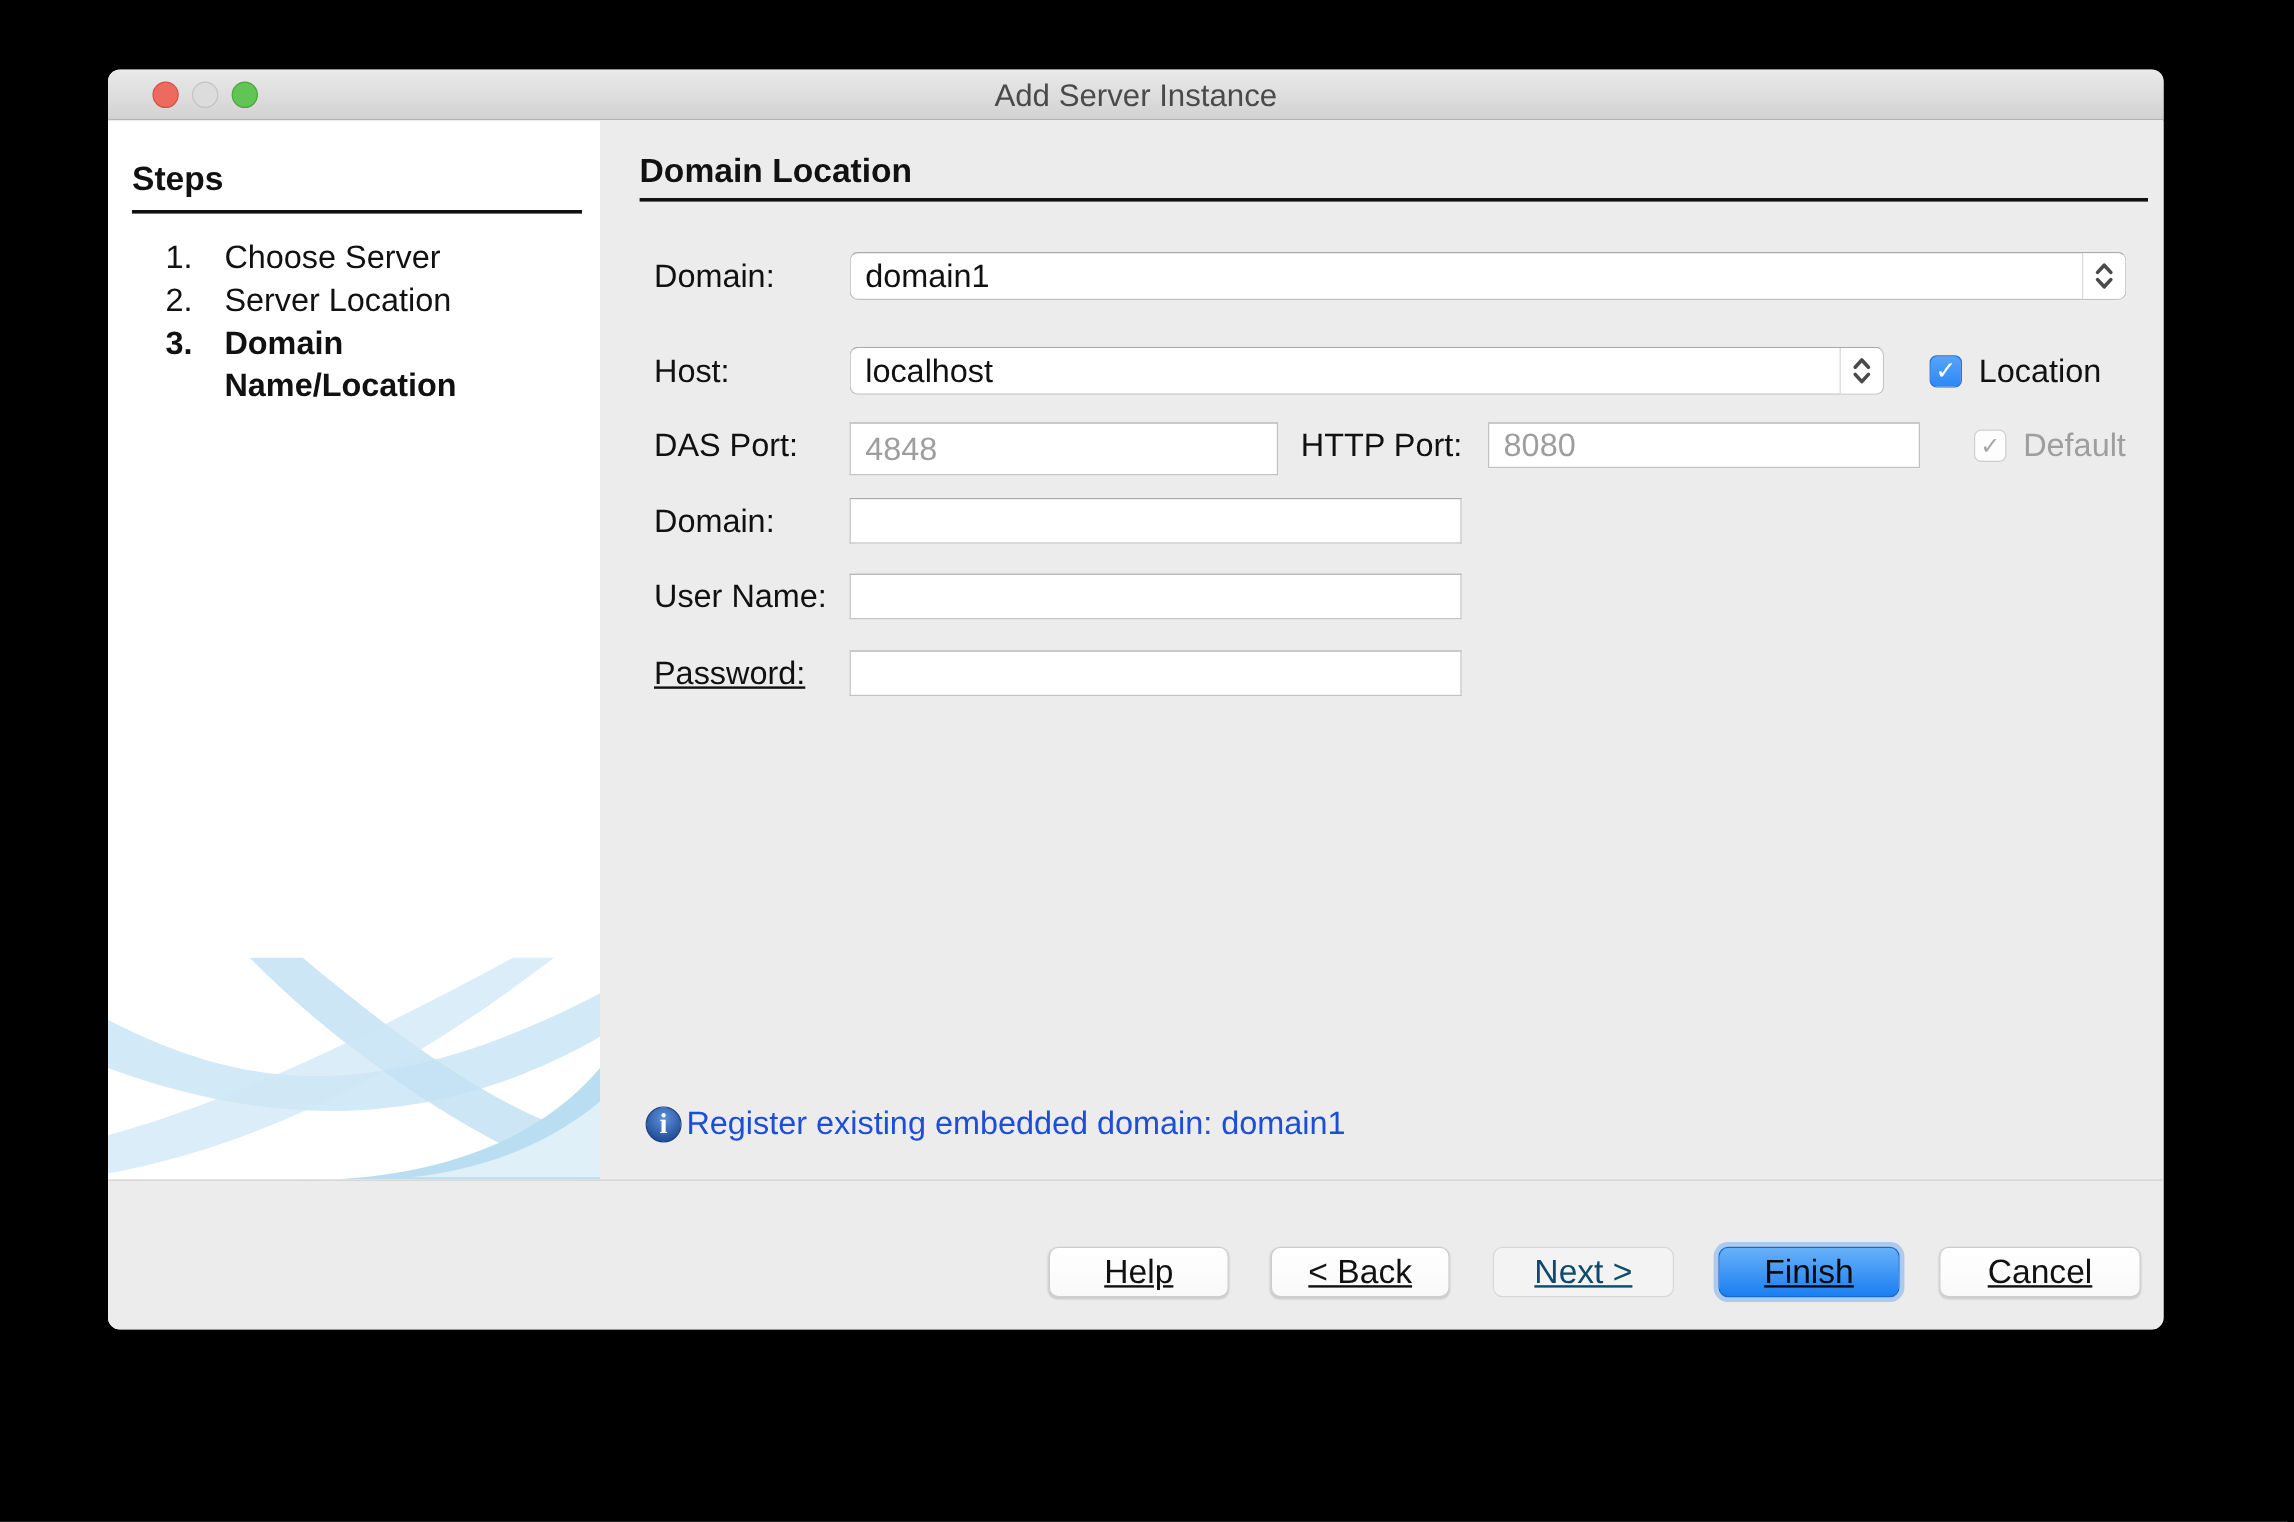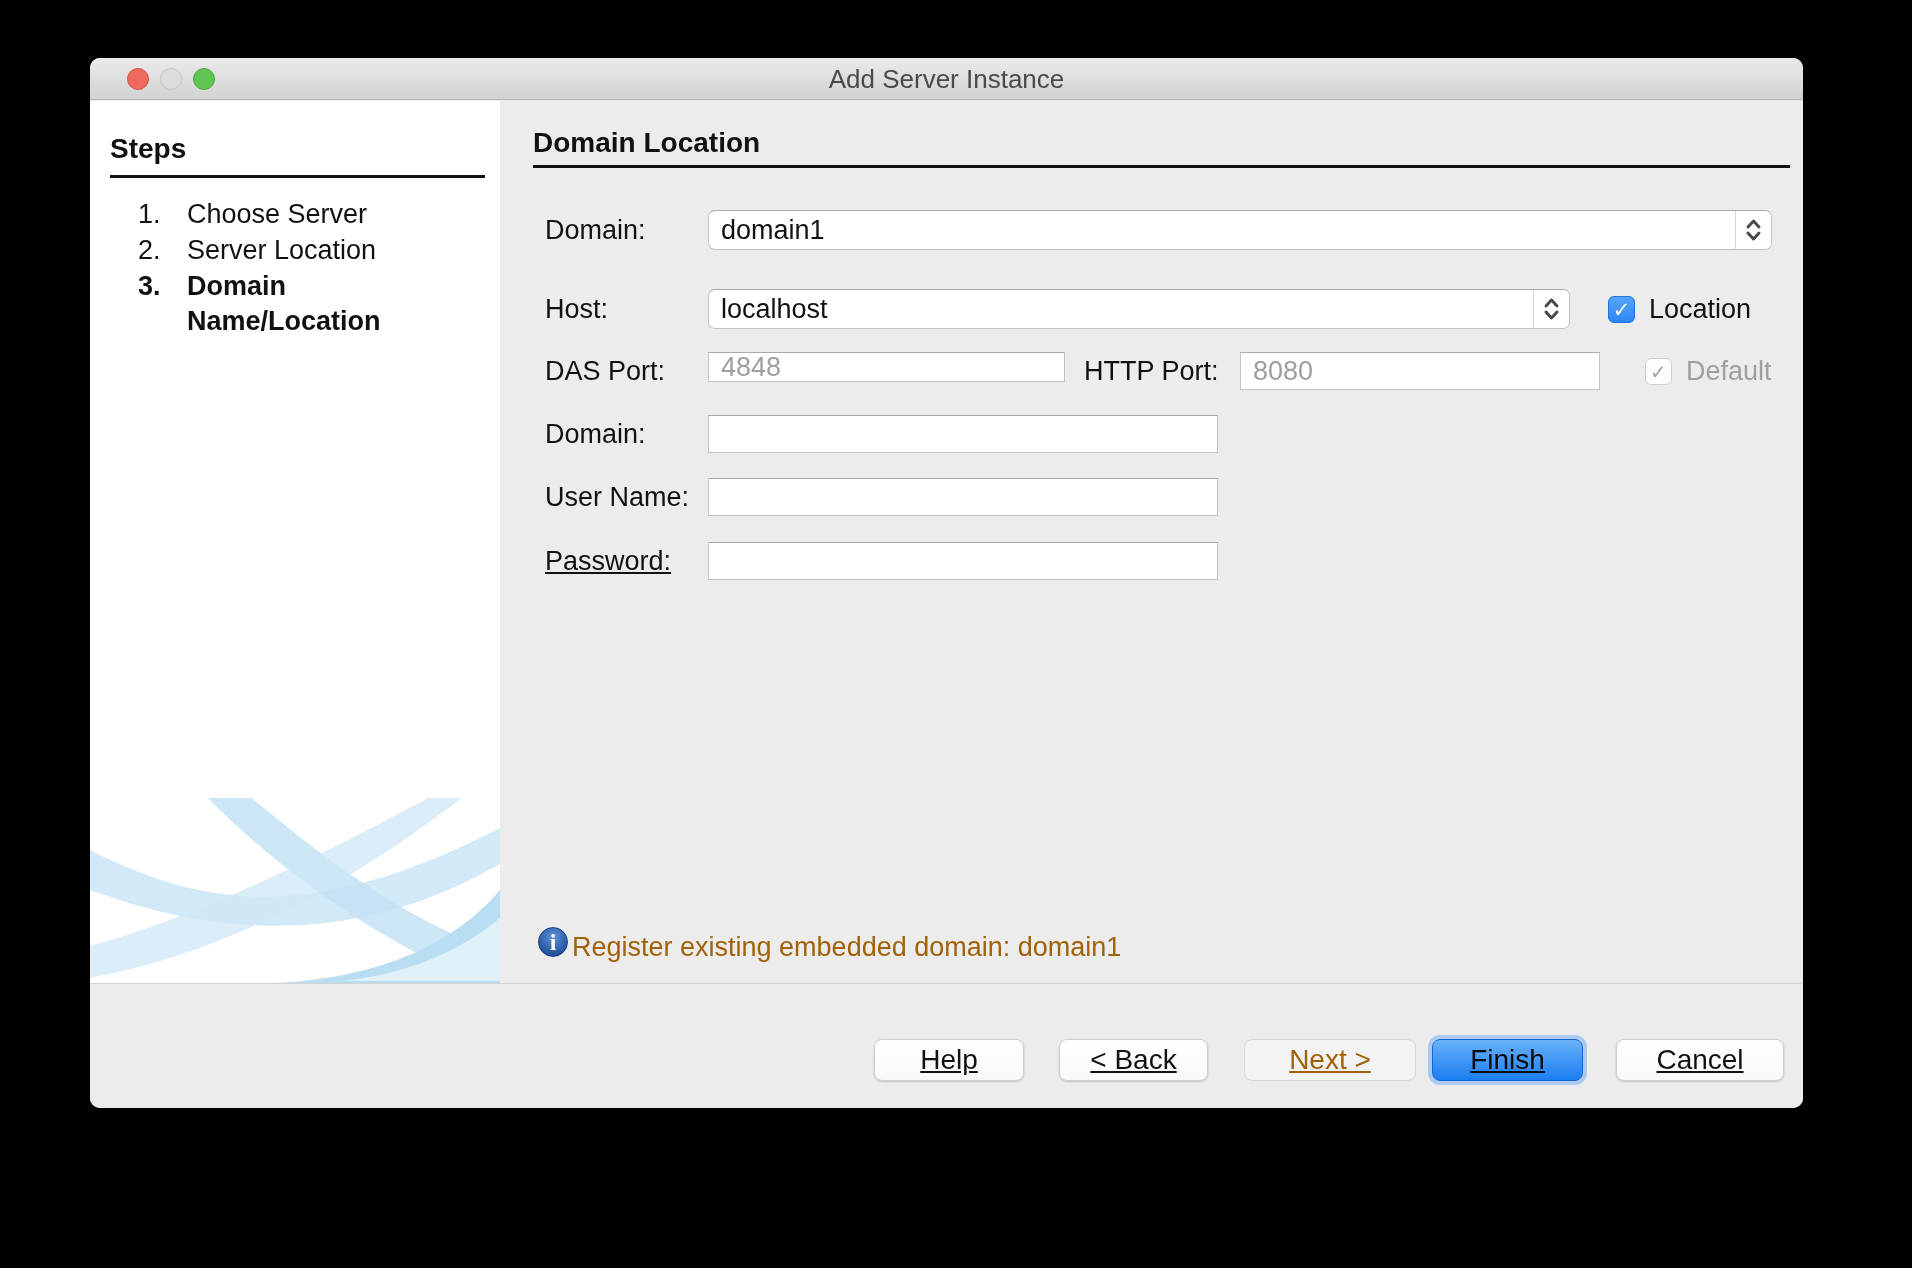--- a/index.html
+++ b/index.html
@@ -61,32 +61,32 @@
   .clabel { font-size:27px; color:#111; }
   .clabel.dim { color:#9e9e9e; }
 
   .info-row { position:absolute; left:38px; top:820px; display:flex; align-items:center; }
   .info-icon { width:30px; height:30px; border-radius:50%; flex:none;
                background:radial-gradient(circle at 50% 32%, #5e93da, #24509c 75%);
                border:1px solid #1c3f7e; position:relative; }
   .info-icon::after { content:"i"; position:absolute; left:0; top:-2px; width:100%; height:100%;
                color:#fff; font-family:"Liberation Serif","DejaVu Serif",serif;
                font-weight:bold; font-size:24px; line-height:32px; text-align:center; }
-  .info-text { font-size:27px; color:#a16207; margin-left:4px;margin-top:11px; }
+  .info-text { font-size:27px; color:#1d4ed8; margin-left:4px; }
 
   
   .bottombar { position:absolute; left:0; top:925px; width:100%; height:125px;
                background:#ececec; border-top:1px solid #d2d2d2; }
   .btn { position:absolute; top:55px; height:42px; border-radius:8px; font-size:28px; color:#111;
          background:linear-gradient(#ffffff,#f9f9f9); border:1px solid #cdcdcd;
          box-shadow:0 1px 2px rgba(0,0,0,.18);
          font-family:"Liberation Sans","DejaVu Sans",sans-serif;text-decoration:underline; }
   .btn-help   { left:784px;  width:150px; }
   .btn-back   { left:969px;  width:149px; }
-  .btn-next   { left:1154px; width:172px; color:#a16207; background:#f3f3f3; border-color:#d8d8d8; box-shadow:none; }
+  .btn-next   { left:1154px; width:151px; color:#0c4a6e; background:#f3f3f3; border-color:#d8d8d8; box-shadow:none; }
   .btn-finish { left:1342px; width:151px; color:#0a0a0a;
                 background:linear-gradient(#67b1f9,#1b7ef1); border:1px solid #1567d6;
                 box-shadow:0 0 0 4px rgba(77,149,245,.40); }
   .btn-cancel { left:1526px; width:168px; }
 </style>
 </head>
 <body>
 
 <div class="window">
 
@@ -149,21 +149,21 @@
           <path d="M3 16 L8.5 22 L14 16" fill="none" stroke="#4a4a4a" stroke-width="3" stroke-linecap="round" stroke-linejoin="round"></path>
         </svg>
       </span>
     </div>
     <div class="checkrow" style="left:1108px; top:188px; height:40px;">
       <span class="cbox on"></span>
       <span class="clabel">Location</span>
     </div>
 
     <label class="flabel" style="top:251px; line-height:38px;">DAS Port:</label>
-    <input class="tfield dim" style="left: 208px; top: 251px; width: 357px; height: 30px;" readonly="" value="4848">
+    <input class="tfield dim" style="left: 208px; top: 251px; width: 357px; height: 44px;" readonly="" value="4848">
     <label class="flabel" style="left:584px; top:251px; line-height:38px;">HTTP Port:</label>
     <input class="tfield dim" style="left: 740px; top: 251px; width: 360px; height: 38px;" readonly="" value="8080">
     <div class="checkrow" style="left:1145px; top:251px; height:38px;">
       <span class="cbox off-dim"></span>
       <span class="clabel dim">Default</span>
     </div>
 
     <label class="flabel" style="top:314px; line-height:38px;">Domain:</label>
     <input class="tfield" style="left: 208px; top: 314px; width: 510px; height: 38px;" value="">
 

